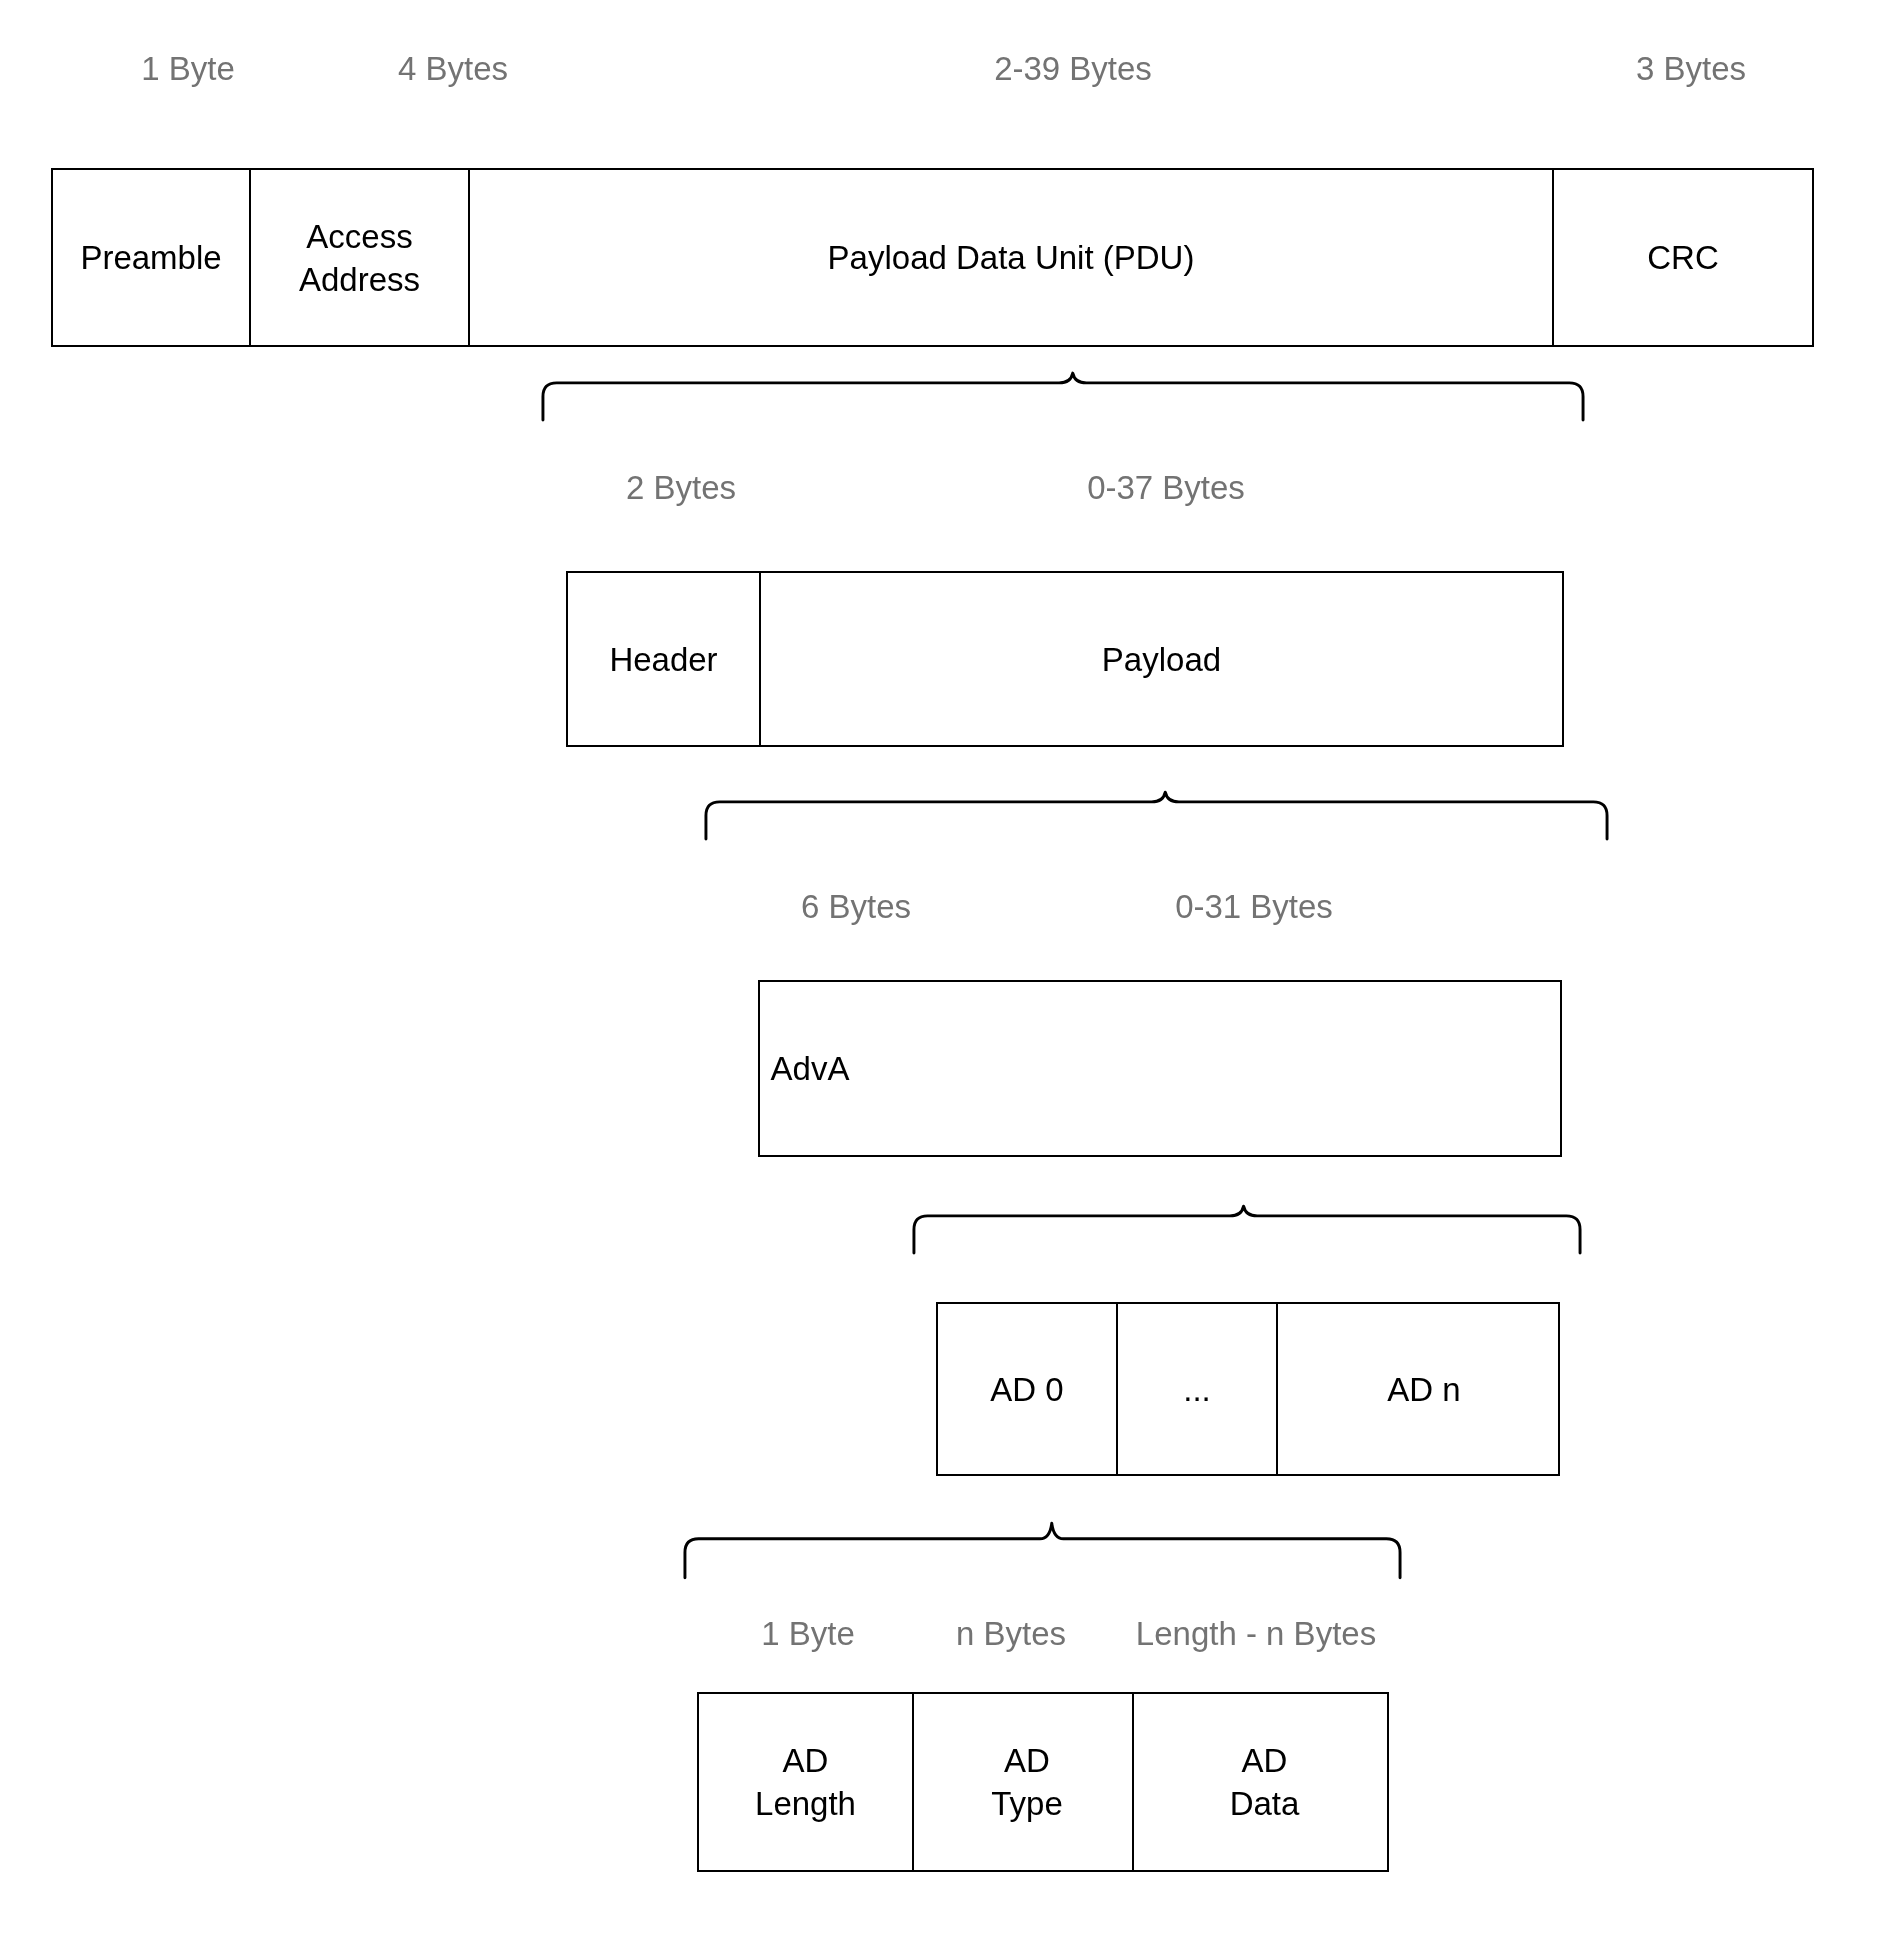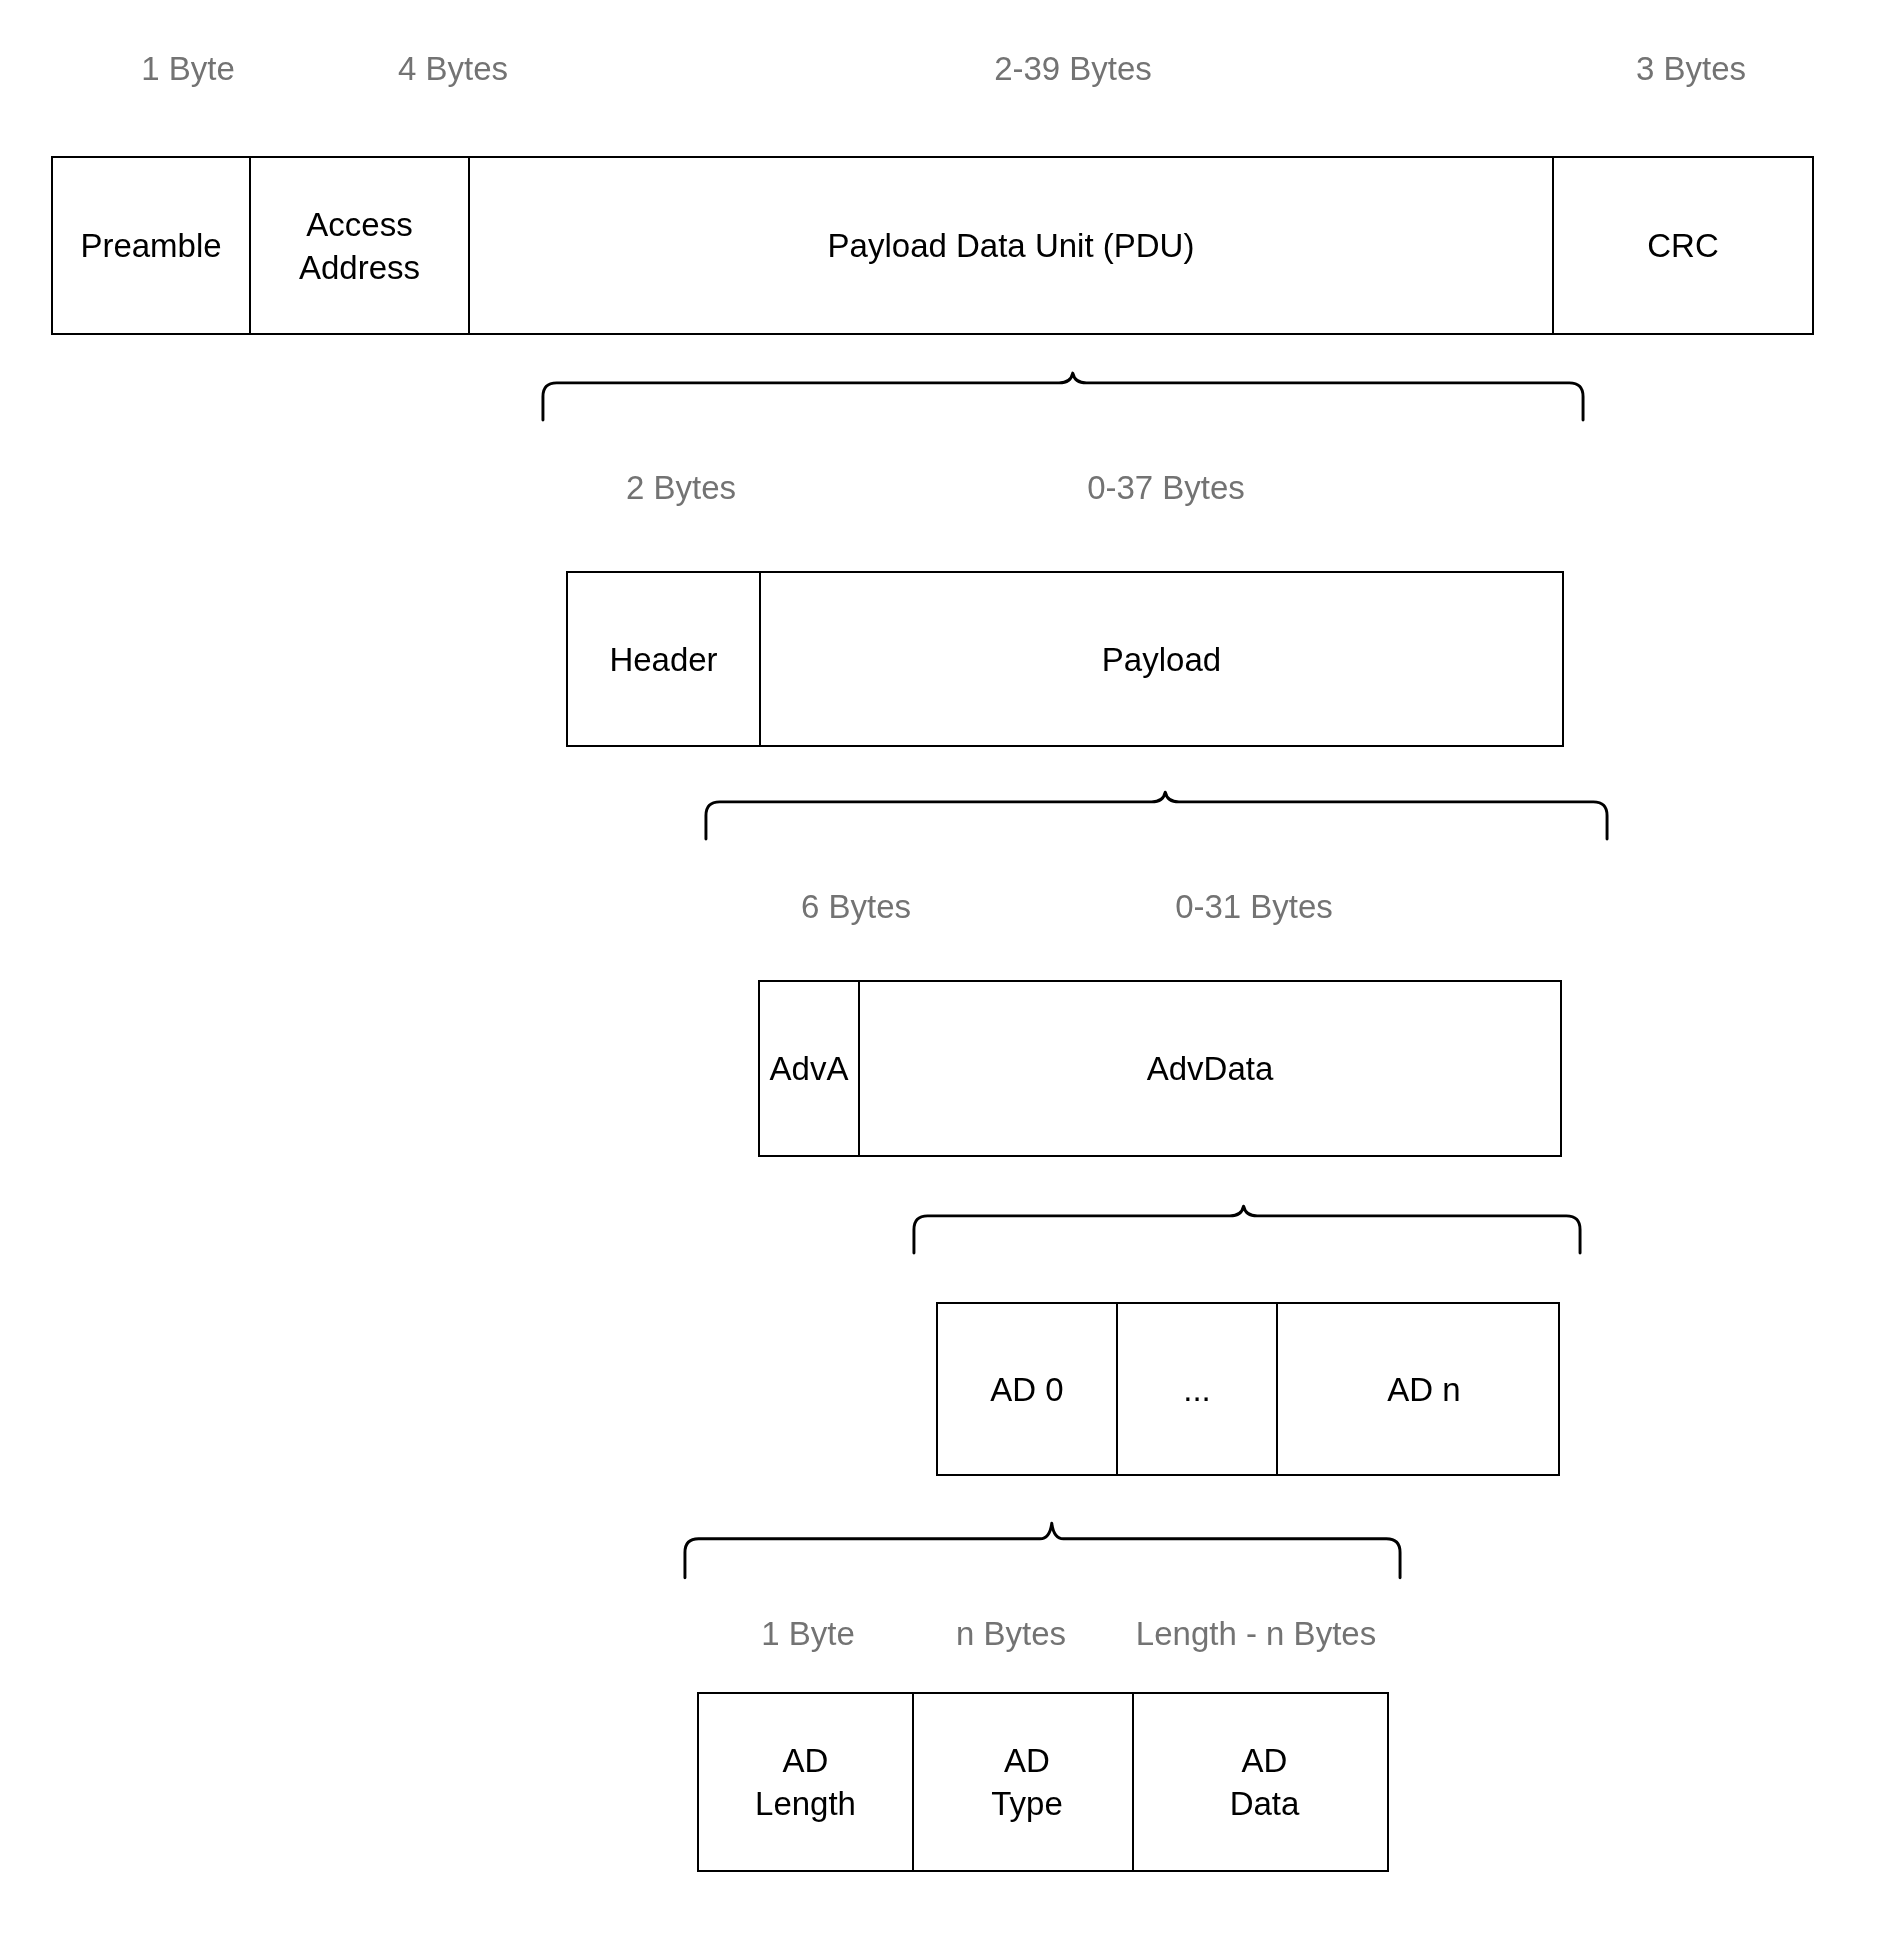--- a/index.html
+++ b/index.html
@@ -70,21 +70,21 @@
 </head>
 <body>
 
 <div id="canvas">
 
   <div class="lbl" style="left:188px; top:49px;">1 Byte</div>
   <div class="lbl" style="left:453px; top:49px;">4 Bytes</div>
   <div class="lbl" style="left:1073px; top:49px;">2-39 Bytes</div>
   <div class="lbl" style="left:1691px; top:49px;">3 Bytes</div>
 
-  <div class="frame" style="left:51px; top:156px; width:1763px; height:179px;">
+  <div class="frame" style="left:51px; top:168px; width:1763px; height:179px;">
     <div class="cell" style="width:198px;">Preamble</div>
     <div class="cell" style="width:219px;">Access
 Address</div>
     <div class="cell" style="width:1084px;">Payload Data Unit (PDU)</div>
     <div class="cell" style="flex:1;">CRC</div>
   </div>
 
   <div class="brace" style="left:541px; top:373px; width:1044px; height:49px;">
     <svg width="1044" height="49" viewBox="0 0 1070 50">
       <path d="M 2,48 L 2,24 Q 2,10 16,10 L 531,10 Q 543,10 545,0 Q 547,10 559,10 L 1054,10 Q 1068,10 1068,24 L 1068,48"></path>
@@ -103,21 +103,20 @@
     <svg width="905" height="49" viewBox="0 0 928 50">
       <path d="M 2,48 L 2,24 Q 2,10 16,10 L 459,10 Q 471,10 473,0 Q 475,10 487,10 L 912,10 Q 926,10 926,24 L 926,48"></path>
     </svg>
   </div>
 
   <div class="lbl" style="left:856px; top:887px;">6 Bytes</div>
   <div class="lbl" style="left:1254px; top:887px;">0-31 Bytes</div>
 
   <div class="frame" style="left:758px; top:980px; width:804px; height:177px;">
     <div class="cell" style="width:100px;">AdvA</div>
-    <div class="cell" style="flex:1;">AdvData</div>
   </div>
 
   <div class="brace" style="left:912px; top:1206px; width:670px; height:49px;">
     <svg width="670" height="49" viewBox="0 0 687 50">
       <path d="M 2,48 L 2,24 Q 2,10 16,10 L 326,10 Q 338,10 340,0 Q 342,10 354,10 L 671,10 Q 685,10 685,24 L 685,48"></path>
     </svg>
   </div>
 
   <div class="frame" style="left:936px; top:1302px; width:624px; height:174px;">
     <div class="cell" style="width:180px;">AD 0</div>

